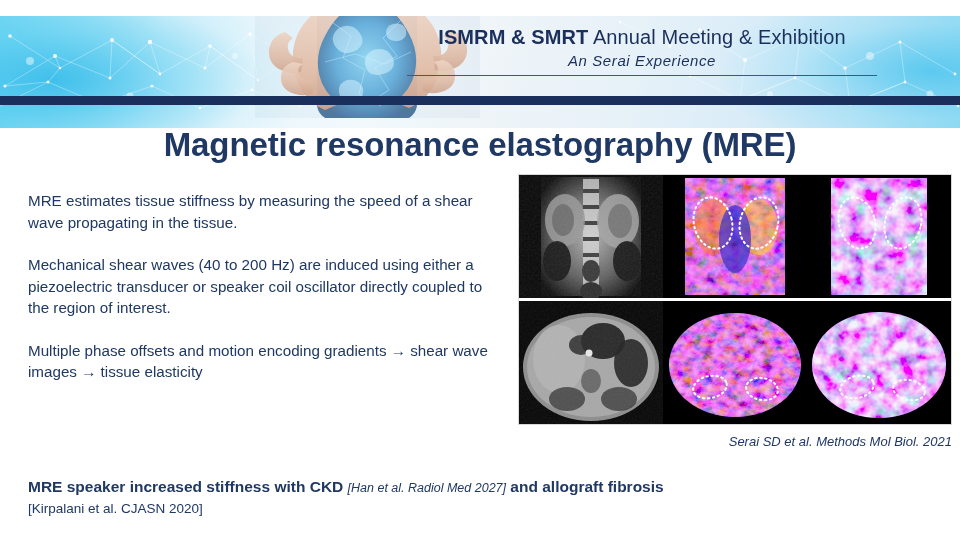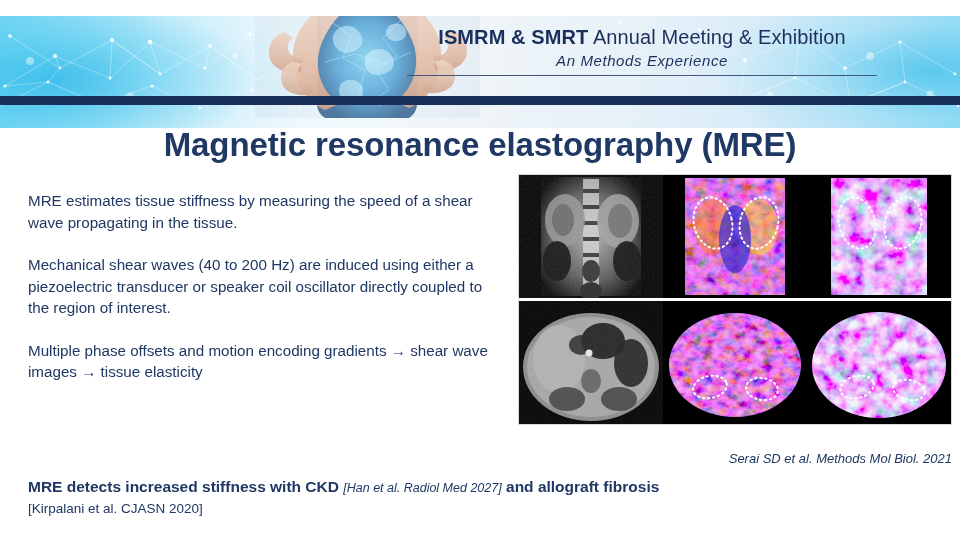--- a/index.html
+++ b/index.html
@@ -85,21 +85,21 @@
   .c3 { width:144px; }
 
   .roi {
     position:absolute;
     border:2px dotted #ffffff;
     border-radius:50%;
   }
 
   
   .fig-caption {
-    position:absolute; left:518px; top:451px; width:434px;
+    position:absolute; left:518px; top:434px; width:434px;
     text-align:right;
     font-style:italic; font-size:13px; color:#1f3864;
   }
 
   
   .footer {
     position:absolute; left:28px; top:476px; width:910px;
     color:#1f3864;
   }
   .footer-line1 { font-size:15.5px; font-weight:bold; line-height:21px; }
@@ -207,21 +207,21 @@
     <path d="M30 22 q-14 4 -16 18 q-1 14 12 20 q10 5 20 2 l2 -14 q-10 1 -14 -6 q-4 -9 4 -14z" fill="url(#skinGrad)" opacity="0.9"></path>
     <path d="M38 52 q-12 4 -12 16 q0 12 14 16 q10 3 18 -1 l0 -13 q-10 2 -14 -5 q-3 -8 4 -11z" fill="url(#skinGrad)" opacity="0.88"></path>
     <path d="M166 2 q18 16 20 38 q2 22 -10 40 q-8 12 -22 18 l-14 -6 q16 -12 20 -30 q4 -20 -6 -38 q-6 -12 -14 -20z" fill="url(#skinGrad)" opacity="0.95"></path>
     <path d="M196 20 q14 4 16 18 q1 14 -12 20 q-10 5 -20 2 l-2 -14 q10 1 14 -6 q4 -9 -4 -14z" fill="url(#skinGrad)" opacity="0.9"></path>
     <path d="M188 50 q12 4 12 16 q0 12 -14 16 q-10 3 -18 -1 l0 -13 q10 2 14 -5 q3 -8 -4 -11z" fill="url(#skinGrad)" opacity="0.88"></path>
     <rect x="0" y="0" width="225" height="108" fill="url(#globeGrad)" opacity="0.06"></rect>
   </svg>
 
   <div class="banner-text">
     <div class="bt-line1"><span class="b">ISMRM &amp; SMRT</span><span> Annual Meeting &amp; Exhibition</span></div>
-    <div class="bt-line2">An Methods Experience</div>
+    <div class="bt-line2">An Serai Experience</div>
     <div class="bt-rule"></div>
   </div>
 </div>
 <div class="banner-bottombar"></div>
 
 <div class="slide-title">Magnetic resonance elastography (MRE)</div>
 
 <div class="body-text">
   <p>MRE estimates tissue stiffness by measuring the speed of a shear wave propagating in the tissue.</p>
   <p>Mechanical shear waves (40 to 200 Hz) are induced using either a piezoelectric transducer or speaker coil oscillator directly coupled to the region of interest.</p>
@@ -405,18 +405,18 @@
         <ellipse cx="50" cy="86" rx="17" ry="11" fill="none" stroke="#fff" stroke-width="2" stroke-dasharray="1.5 3.5" stroke-linecap="round" transform="rotate(-14 50 86)"></ellipse>
         <ellipse cx="102" cy="89" rx="16" ry="10" fill="none" stroke="#fff" stroke-width="2" stroke-dasharray="1.5 3.5" stroke-linecap="round" transform="rotate(12 102 89)"></ellipse>
       </svg>
     </div>
   </div>
 </div>
 
 <div class="fig-caption">Serai SD et al. Methods Mol Biol. 2021</div>
 
 <div class="footer">
-  <div class="footer-line1"><span>MRE detects increased stiffness with CKD</span>
+  <div class="footer-line1"><span>MRE speaker increased stiffness with CKD</span>
     <span class="cite">[Han et al. Radiol Med 2027]</span>
     <span>and allograft fibrosis</span>
   </div>
   <div class="footer-line2">[Kirpalani et al. CJASN 2020]</div>
 </div>
 
 </body></html>

